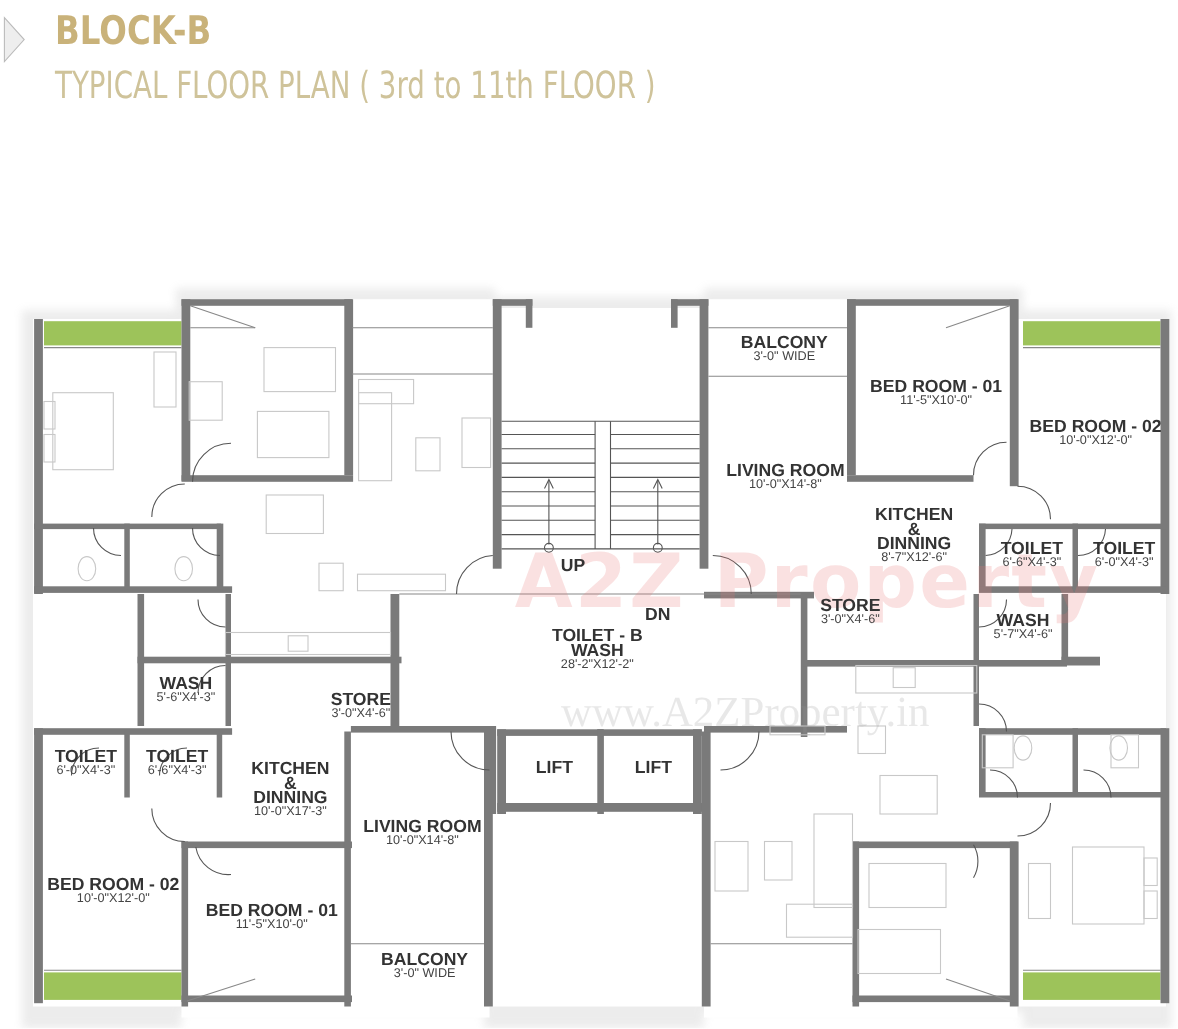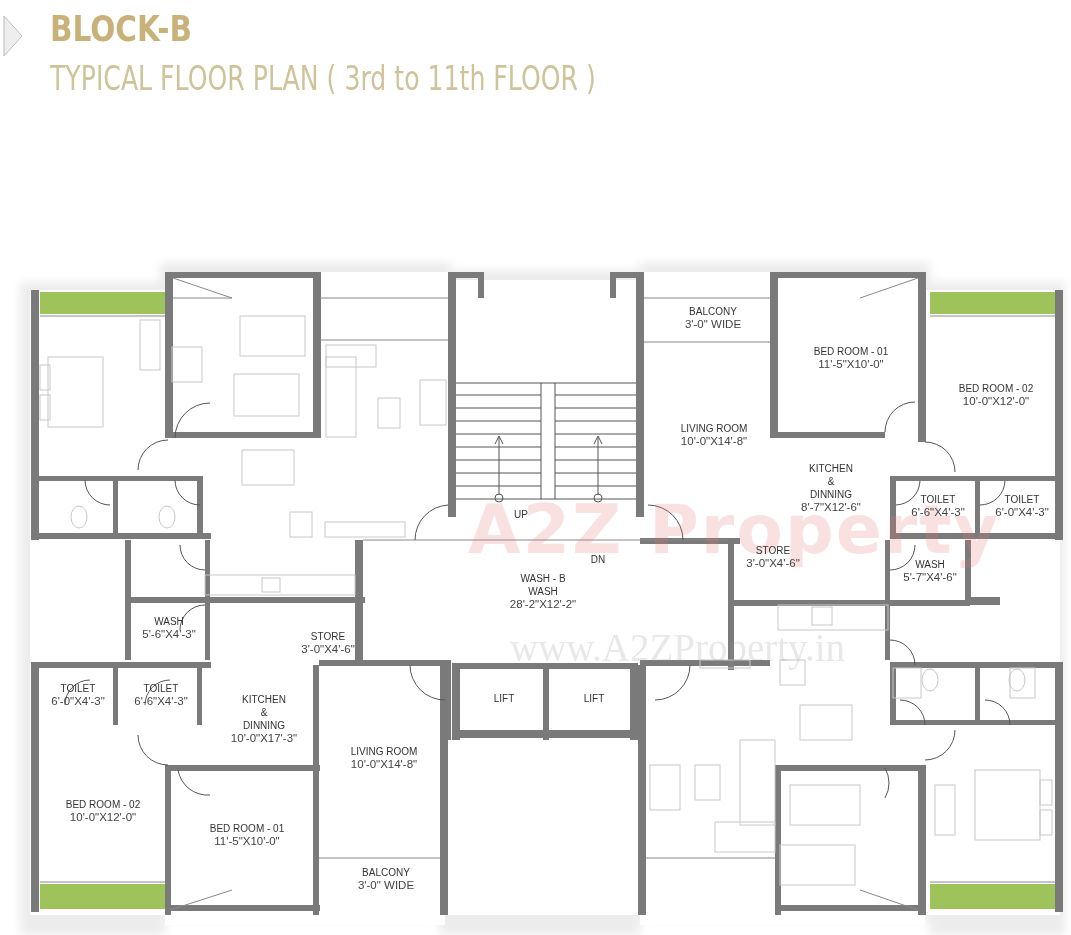--- a/index.html
+++ b/index.html
@@ -2,21 +2,21 @@
 <html><head>
 <meta charset="utf-8">
 <style>
   html,body{margin:0;padding:0;background:#fff;}
   body{width:1071px;height:935px;position:relative;overflow:hidden;font-family:"Liberation Sans",sans-serif;}
   .hdr-arrow{position:absolute;left:2px;top:14px;}
   .title{position:absolute;left:50px;top:8px;font-family:"DejaVu Sans",sans-serif;font-size:36px;font-weight:bold;color:#c9b27a;letter-spacing:0px;transform:scaleX(0.82);transform-origin:left top;}
   .subtitle{position:absolute;left:50px;top:58px;font-family:"DejaVu Sans",sans-serif;font-size:34px;font-weight:normal;color:#cfc39a;transform:scaleX(0.74);transform-origin:left top;white-space:nowrap;}
   svg.plan{position:absolute;left:0;top:0;}
   .lbl{position:absolute;text-align:center;color:#333;line-height:13px;white-space:nowrap;transform:translateX(-50%);}
-  .lbl .n{font-weight:normal;font-size:10px;display:block;}
+  .lbl .n{font-weight:bold;font-size:16px;display:block;}
   .lbl .d{font-size:11.5px;display:block;color:#444;}
   .wm{position:absolute;font-family:"DejaVu Sans",sans-serif;white-space:nowrap;pointer-events:none;}
 </style>
 </head>
 <body>
 
 <svg class="hdr-arrow" width="22" height="44" viewBox="0 0 22 44">
   <polygon points="2,2 20,22 2,42" fill="#eee" stroke="#bbb" stroke-width="1"></polygon>
 </svg>
 <div class="title">BLOCK-B</div>
@@ -268,21 +268,21 @@
   </div>
 <div class="lbl" style="left:773px;top:544px;">
   <span class="n">STORE</span>
     <span class="d">3'-0"X4'-6"</span>
   </div>
 <div class="lbl" style="left:930px;top:558px;">
   <span class="n">WASH</span>
     <span class="d">5'-7"X4'-6"</span>
   </div>
 <div class="lbl" style="left:543px;top:572px;">
-  <span class="n">WASH - B</span>
+  <span class="n">TOILET - B</span>
     <span class="n">WASH</span>
     <span class="d">28'-2"X12'-2"</span>
   </div>
 <div class="lbl" style="left:504px;top:692px;">
   <span class="n">LIFT</span>
   </div>
 <div class="lbl" style="left:594px;top:692px;">
   <span class="n">LIFT</span>
   </div>
 <div class="lbl" style="left:169px;top:615px;">

